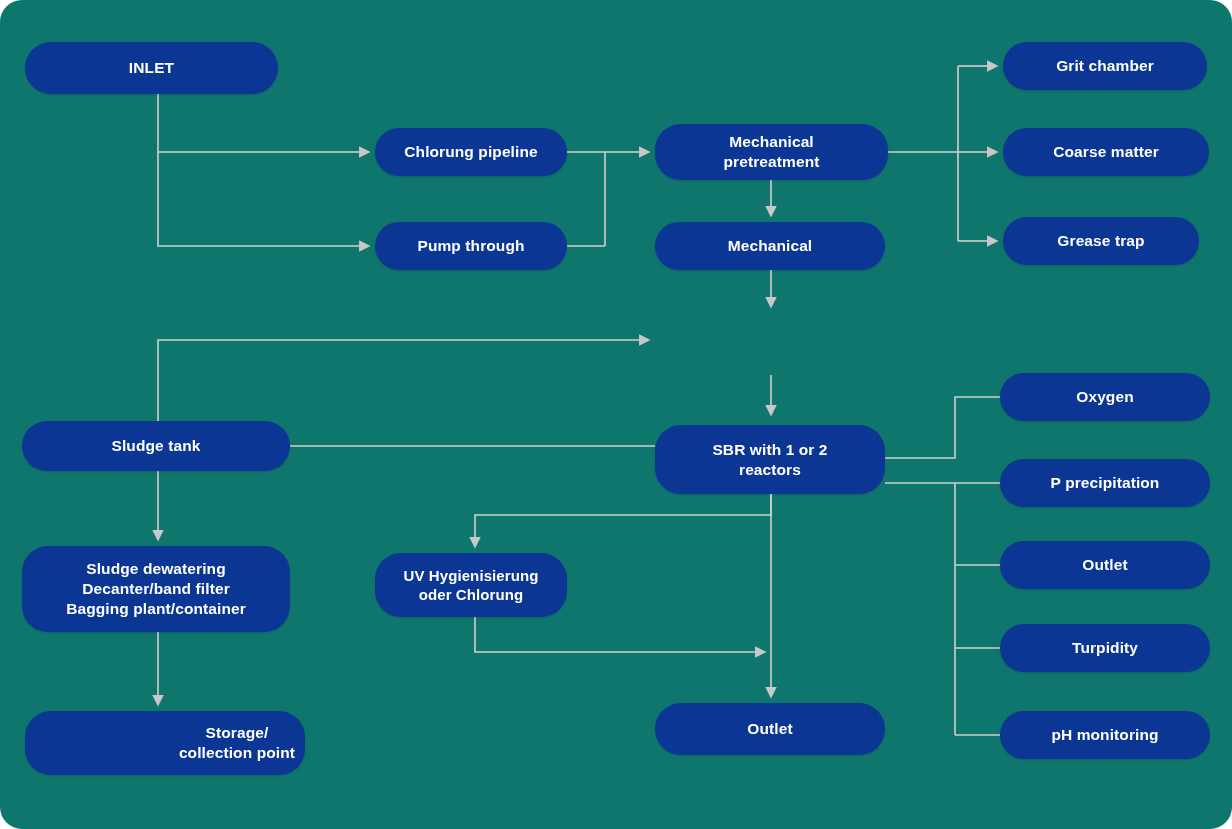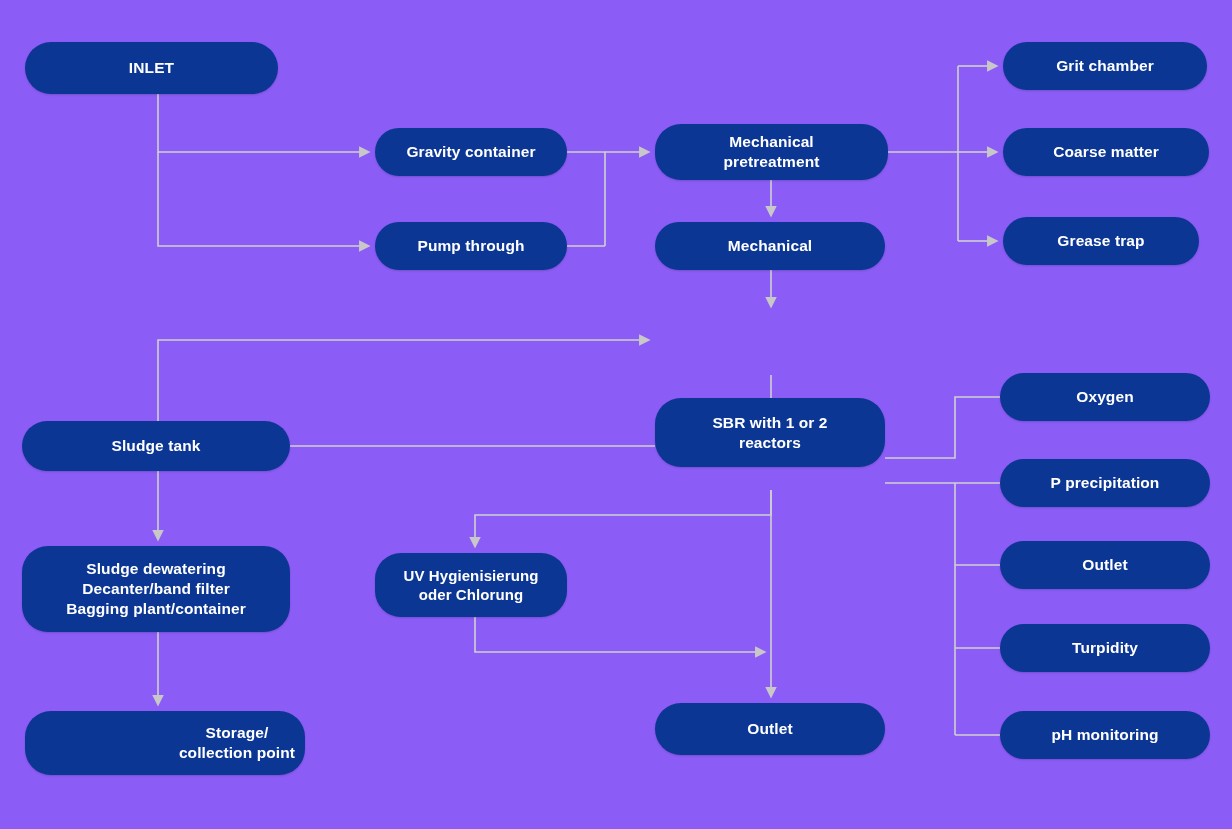--- a/index.html
+++ b/index.html
@@ -10,21 +10,22 @@
   }
   body {
     font-family: "Liberation Sans", sans-serif;
     width: 1232px; height: 829px;
     overflow: hidden;
   }
   #diagram {
     position: relative;
     width: 1232px;
     height: 829px;
-    background: #8b5cf6;
+    background: #0f766e;
+    border-radius: 22px;
   }
   #connectors {
     position: absolute;
     left: 0; top: 0;
     width: 1232px; height: 829px;
     pointer-events: none;
   }
   .node {
     position: absolute;
     background: #0b3694;
@@ -97,21 +98,21 @@
 
       <path d="M771,490 L771,689" marker-end="url(#ah)"></path>
     </g>
   </svg>
 
   <div class="node" style="left:25px;  top:42px;  width:253px; height:52px;">
     <span class="lbl">INLET</span>
   </div>
 
   <div class="node" style="left:375px; top:128px; width:192px; height:48px;">
-    <span class="lbl">Gravity container</span>
+    <span class="lbl">Chlorung pipeline</span>
   </div>
 
   <div class="node" style="left:375px; top:222px; width:192px; height:48px;">
     <span class="lbl">Pump through</span>
   </div>
 
   <div class="node" style="left:655px; top:124px; width:233px; height:56px;">
     <span class="lbl">Mechanical
 pretreatment</span>
   </div>
@@ -126,21 +127,21 @@
 
   <div class="node" style="left:1003px; top:128px; width:206px; height:48px;">
     <span class="lbl">Coarse matter</span>
   </div>
 
   <div class="node" style="left:1003px; top:217px; width:196px; height:48px;">
     <span class="lbl">Grease trap</span>
   </div>
 
 
-  <div class="node" style="left:655px; top:398px; width:230px; height:69px;">
+  <div class="node" style="left:655px; top:425px; width:230px; height:69px;">
     <span class="lbl">SBR with 1 or 2
 reactors</span>
   </div>
 
   <div class="node" style="left:22px; top:421px; width:268px; height:50px;">
     <span class="lbl">Sludge tank</span>
   </div>
 
   <div class="node" style="left:1000px; top:373px; width:210px; height:48px;">
     <span class="lbl">Oxygen</span>

